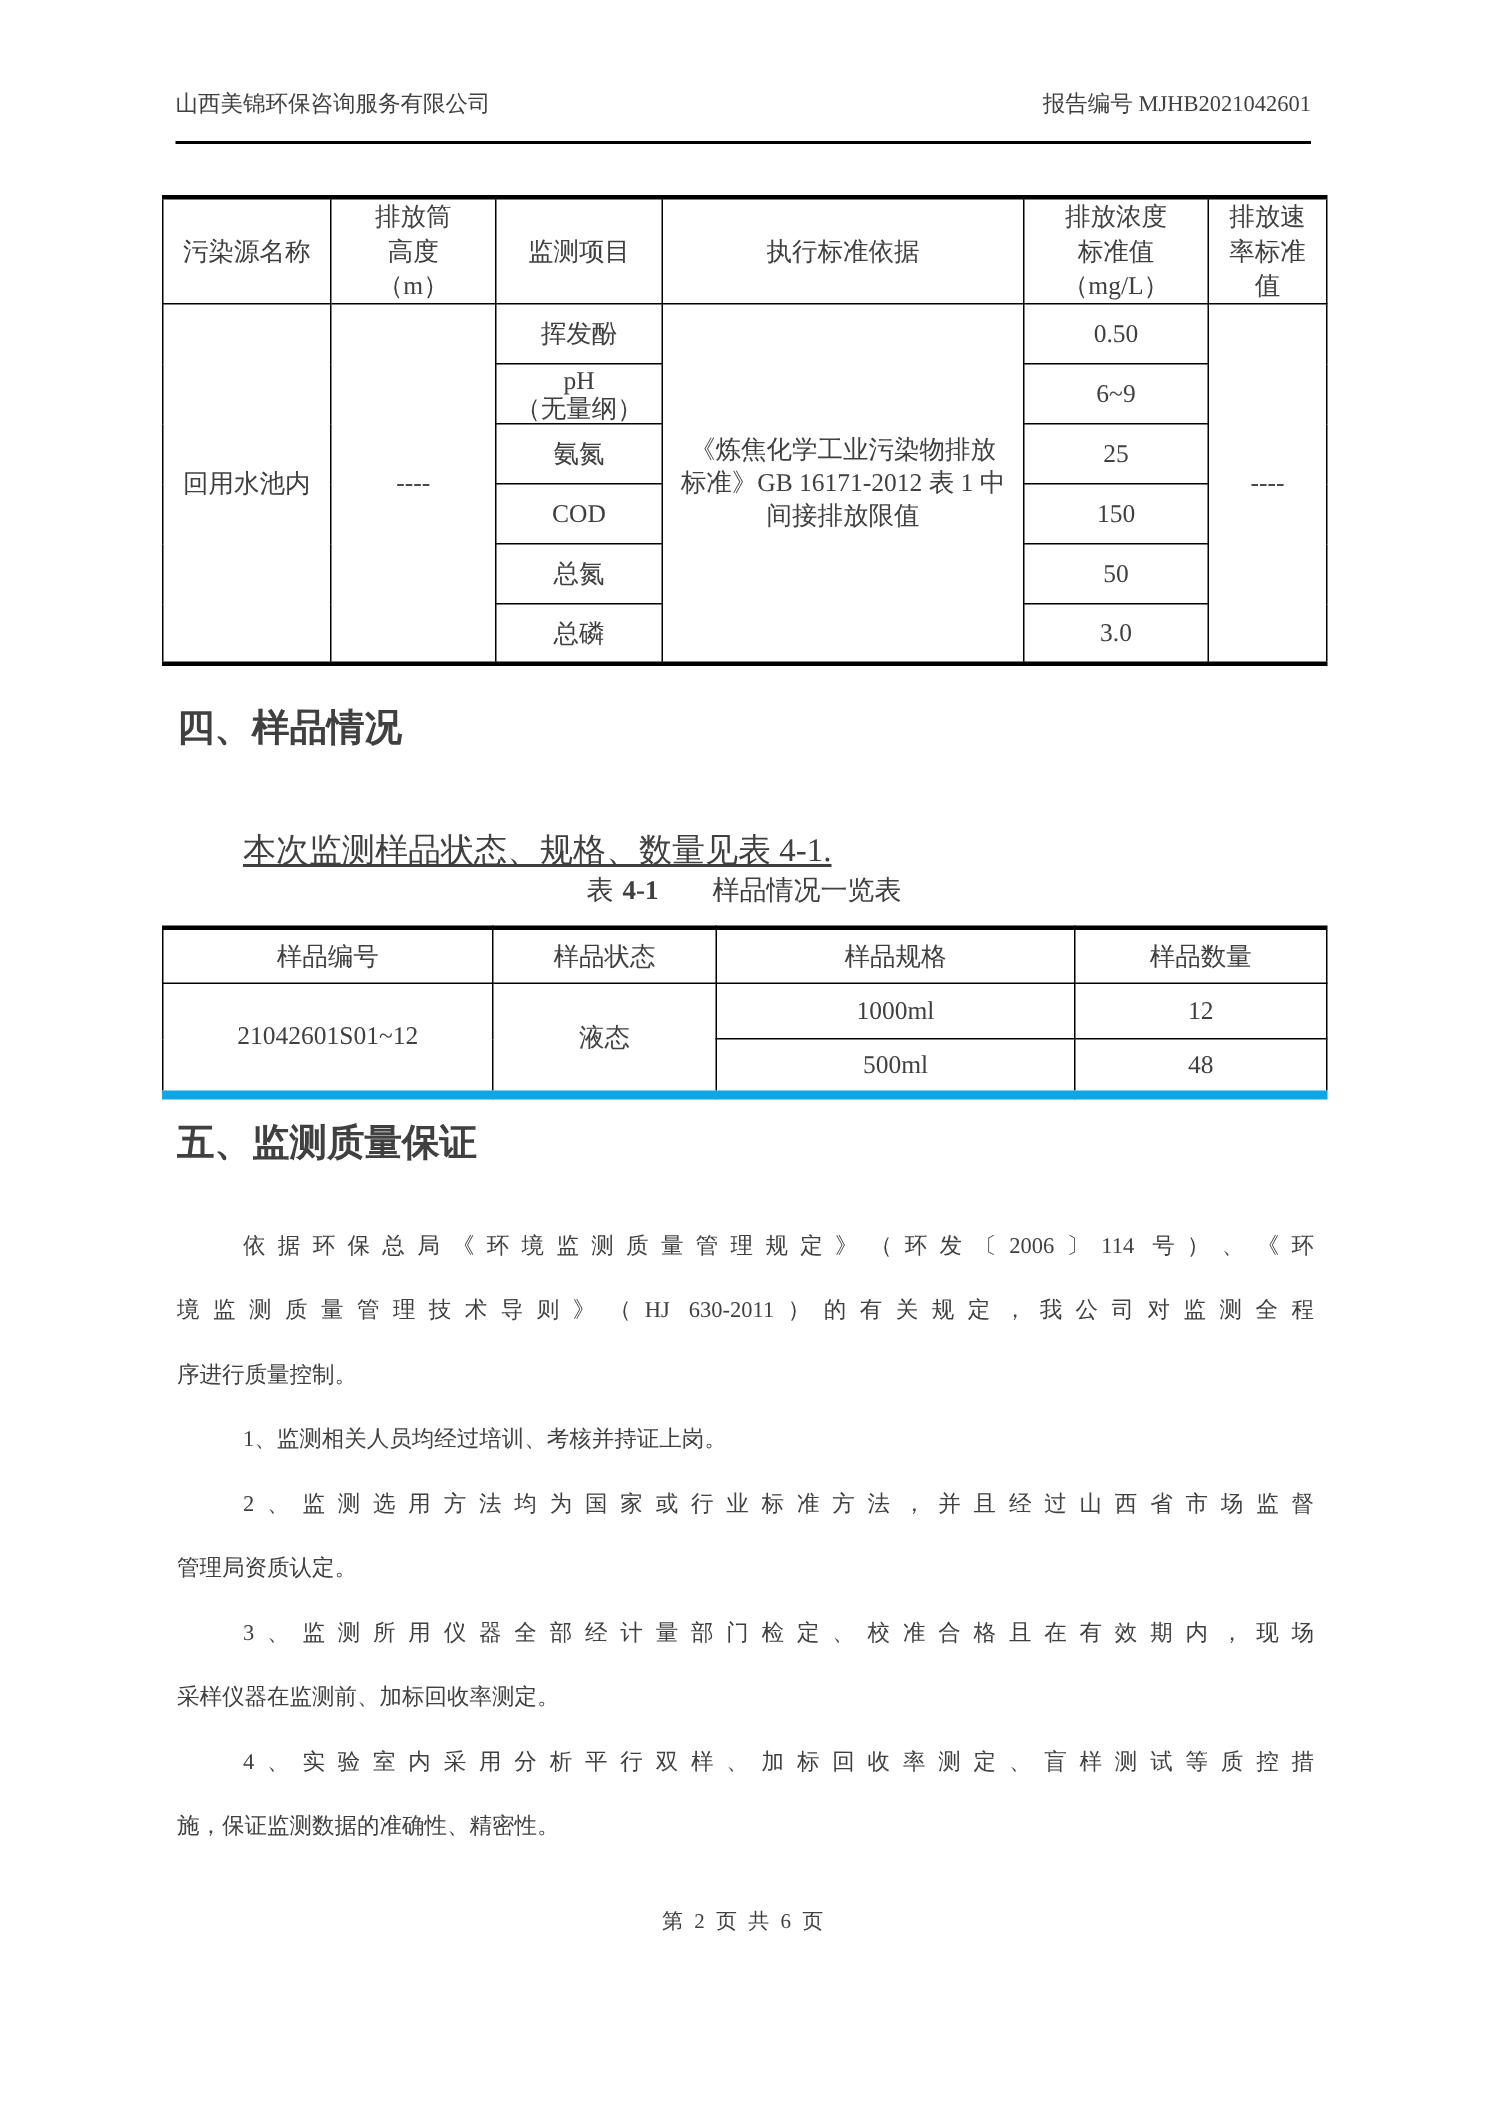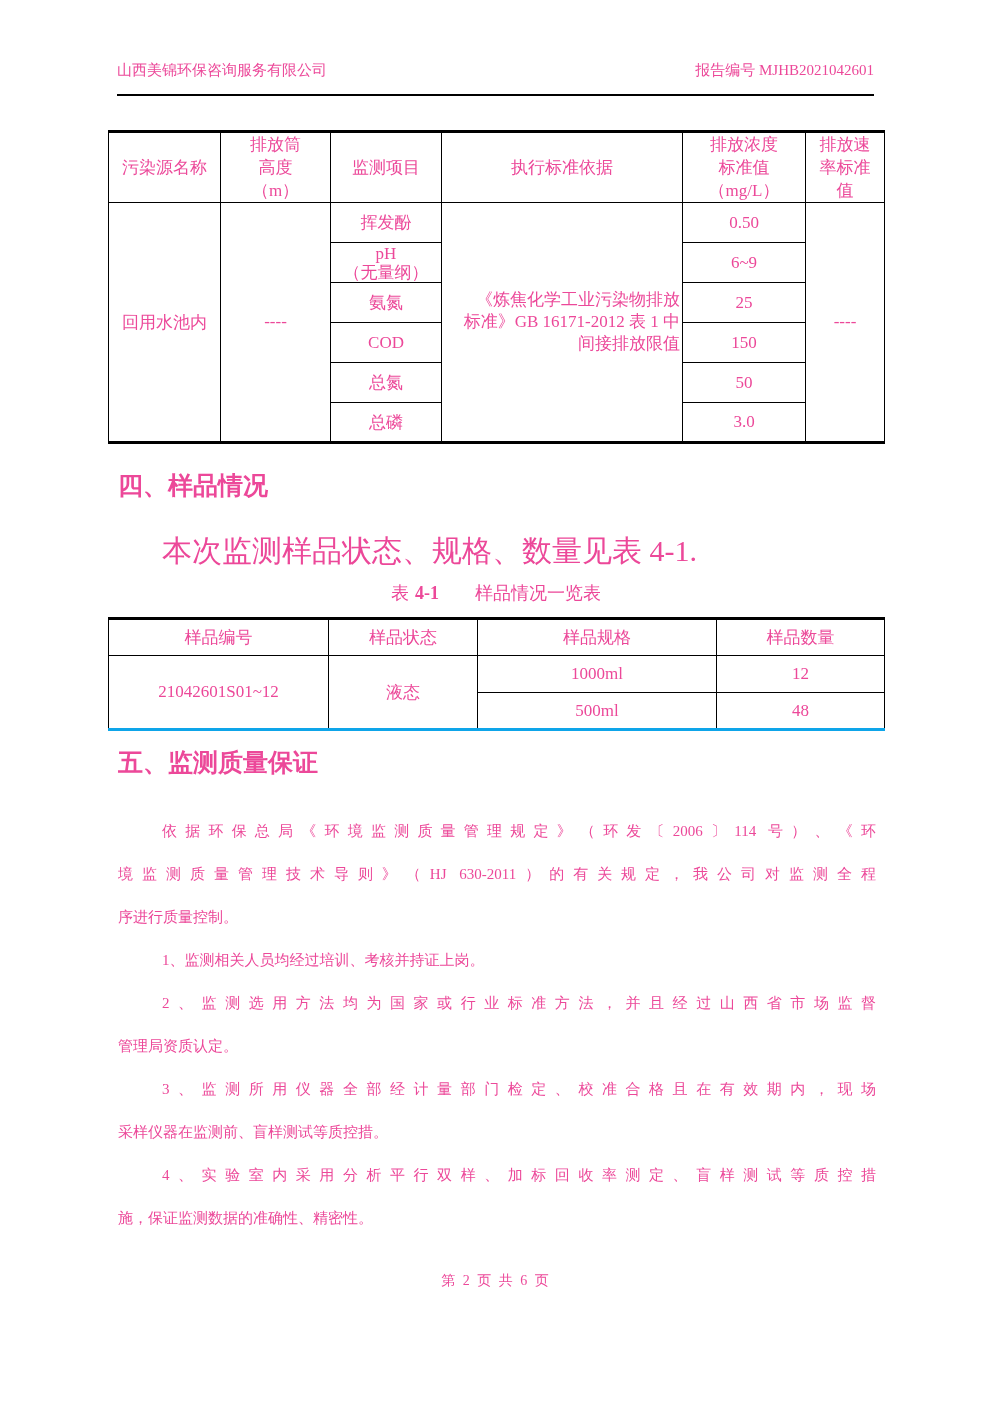--- a/index.html
+++ b/index.html
@@ -4,21 +4,21 @@
 <style>
   * { margin: 0; padding: 0; box-sizing: border-box; }
   html, body { background: #e8e8e8; }
   .page {
     position: relative;
     width: 992px;
     height: 1403px;
     background: #ffffff;
     margin: 0 auto;
     font-family: "Liberation Serif", "DejaVu Serif", serif;
-    color: #ec4899;
+    color: #404040;
     overflow: hidden;
   }
 
   
   .doc-header {
     position: absolute;
     left: 117px;
     top: 60px;
     width: 757px;
     display: flex;
@@ -46,42 +46,43 @@
     position: absolute;
     left: 108px;
     top: 130px;
     width: 776px;
     border-top: 3px solid #000;
     border-bottom: 3px solid #000;
   }
   .t1 tr.head { height: 71px; }
   .t1 tr.head td { line-height: 23px; }
   .t1 tr.r { height: 40px; }
-  .t1 td.standard { line-height: 22px; text-align: right; }
+  .t1 td.standard { line-height: 22px; }
   .t1 td.lh-tight { line-height: 19px; text-align: center; }
 
   
   .sec {
     position: absolute;
     left: 118px;
     font-size: 25px;
     font-weight: 700;
     line-height: 30px;
   }
   .sec4 { top: 471px; }
   .sec5 { top: 748px; }
 
   .intro {
     position: absolute;
     left: 118px;
-    top: 536px;
+    top: 552px;
     width: 758px;
-    font-size: 30px;
+    font-size: 22px;
     line-height: 29px;
     text-indent: 44px;
+    text-decoration: underline;
   }
 
   .caption {
     position: absolute;
     left: 108px;
     top: 581px;
     width: 776px;
     text-align: center;
     font-size: 18px;
     line-height: 24px;
@@ -89,21 +90,21 @@
   .caption .num { font-weight: bold; margin-left: 6px; }
   .caption .cap-title { margin-left: 36px; }
 
   
   .t2 {
     position: absolute;
     left: 108px;
     top: 617px;
     width: 776px;
     border-top: 3px solid #000;
-    border-bottom: 3px solid #0ea5e9;
+    border-bottom: 6px solid #0ea5e9;
   }
   .t2 tr { height: 37px; }
 
   
   .body-text {
     position: absolute;
     left: 118px;
     top: 810px;
     width: 758px;
     font-size: 15px;
@@ -227,20 +228,20 @@
   <h2 class="sec sec5">五、监测质量保证</h2>
 
   <div class="body-text">
     <div class="line indent just">依据环保总局《环境监测质量管理规定》（环发〔2006〕114 号）、《环</div>
     <div class="line just">境监测质量管理技术导则》（HJ 630-2011）的有关规定，我公司对监测全程</div>
     <div class="line">序进行质量控制。</div>
     <div class="line indent">1、监测相关人员均经过培训、考核并持证上岗。</div>
     <div class="line indent just">2、监测选用方法均为国家或行业标准方法，并且经过山西省市场监督</div>
     <div class="line">管理局资质认定。</div>
     <div class="line indent just">3、监测所用仪器全部经计量部门检定、校准合格且在有效期内，现场</div>
-    <div class="line">采样仪器在监测前、盲样测试等质控措。</div>
+    <div class="line">采样仪器在监测前、加标回收率测定。</div>
     <div class="line indent just">4、实验室内采用分析平行双样、加标回收率测定、盲样测试等质控措</div>
     <div class="line">施，保证监测数据的准确性、精密性。</div>
   </div>
 
   <div class="footer">第 2 页 共 6 页</div>
 
 </div>
 
 </body></html>

